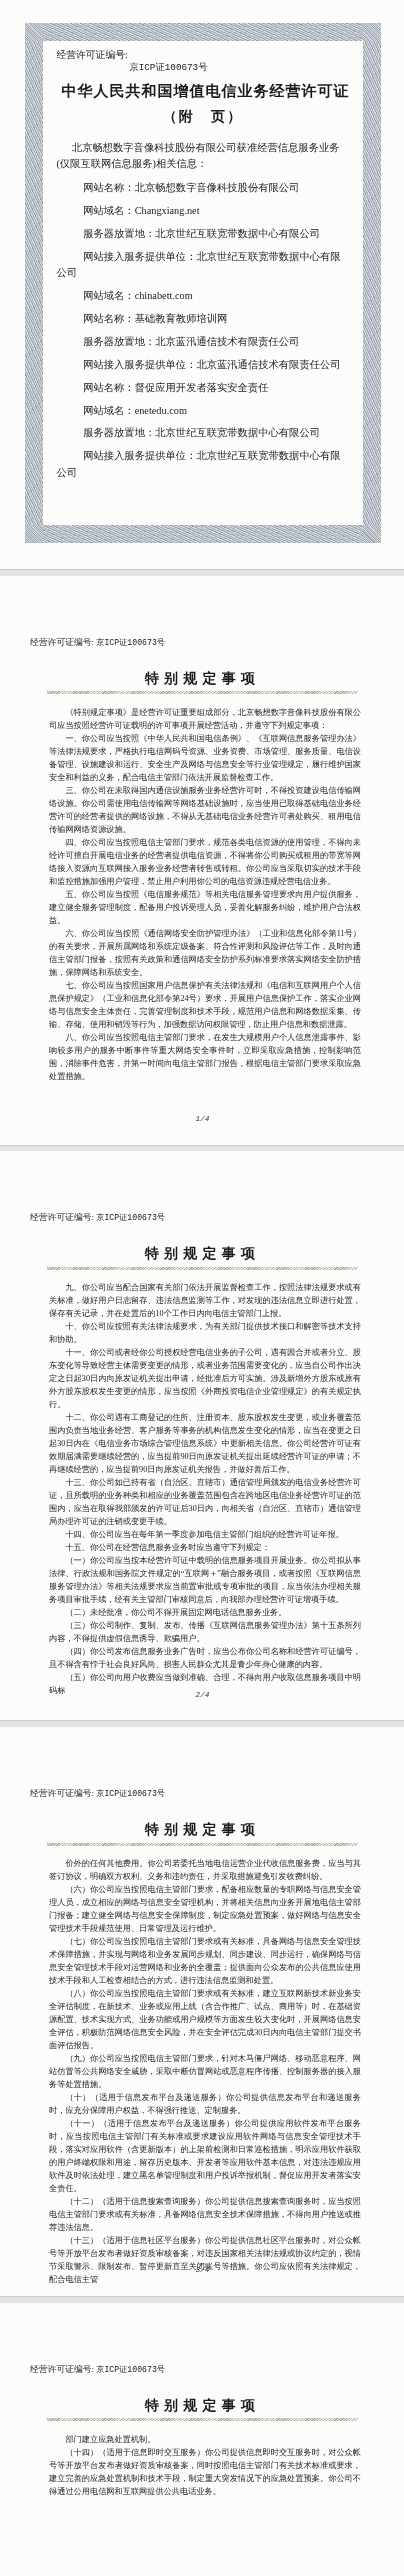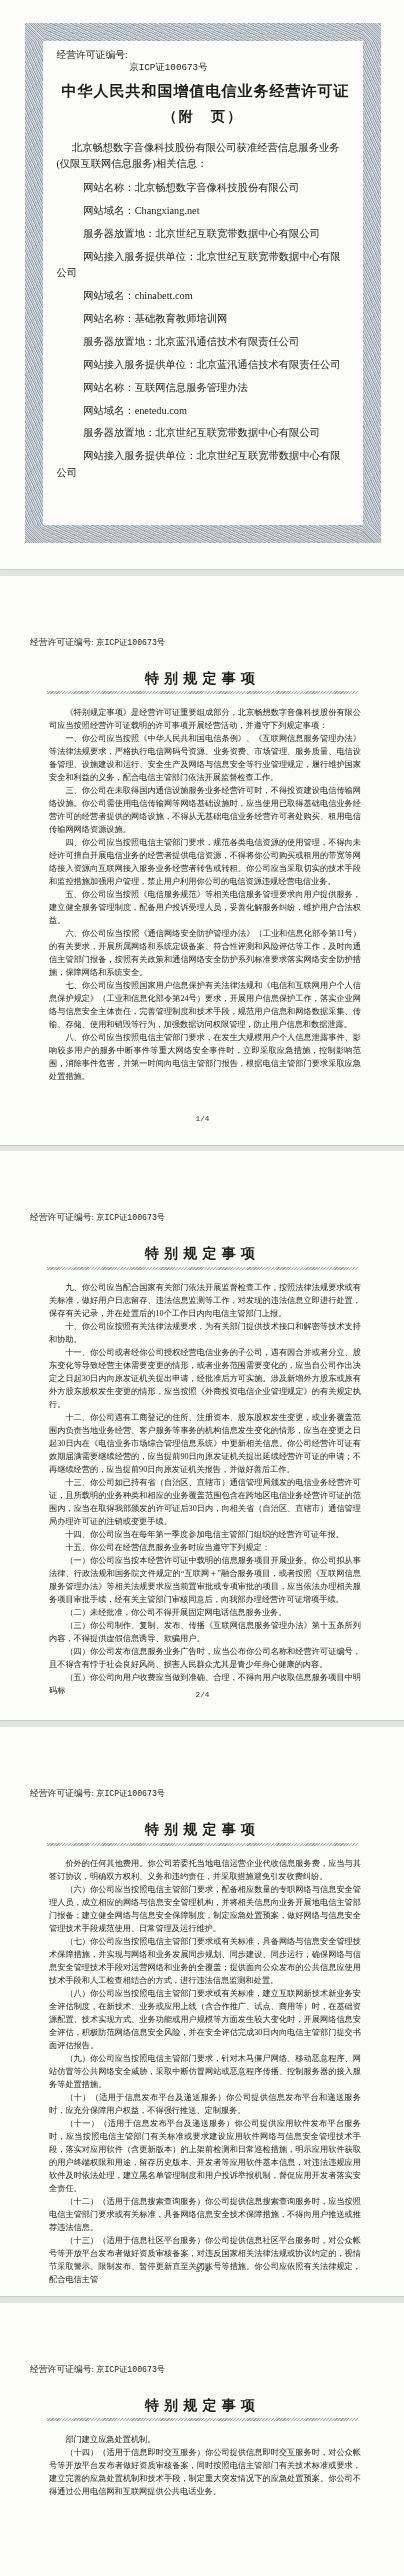--- a/index.html
+++ b/index.html
@@ -86,20 +86,21 @@
     text-align:justify;
   }
   .sp-body p{margin:0;text-indent:2em;}
   .page-num{
     position:absolute;
     left:0;right:0;bottom:21.6px;
     text-align:center;
     font-size:7.7px;
     color:#333;
     font-family:"Liberation Mono","DejaVu Sans Mono",monospace;
+    font-style:italic;
   }
 </style>
 </head>
 <body>
 
 <div class="canvas">
 
   <div class="page">
     <div class="cert-frame">
       <div class="cert-inner">
@@ -112,21 +113,21 @@
         <div class="cert-body">
           <p class="cert-intro">北京畅想数字音像科技股份有限公司获准经营信息服务业务(仅限互联网信息服务)相关信息：</p>
           <p class="cert-entry"><span>网站名称：</span><span>北京畅想数字音像科技股份有限公司</span></p>
           <p class="cert-entry"><span>网站域名：</span><span>Changxiang.net</span></p>
           <p class="cert-entry"><span>服务器放置地：</span><span>北京世纪互联宽带数据中心有限公司</span></p>
           <p class="cert-entry"><span>网站接入服务提供单位：</span><span>北京世纪互联宽带数据中心有限公司</span></p>
           <p class="cert-entry"><span>网站域名：</span><span>chinabett.com</span></p>
           <p class="cert-entry"><span>网站名称：</span><span>基础教育教师培训网</span></p>
           <p class="cert-entry"><span>服务器放置地：</span><span>北京蓝汛通信技术有限责任公司</span></p>
           <p class="cert-entry"><span>网站接入服务提供单位：</span><span>北京蓝汛通信技术有限责任公司</span></p>
-          <p class="cert-entry"><span>网站名称：</span><span>互联网信息服务管理办法</span></p>
+          <p class="cert-entry"><span>网站名称：</span><span>督促应用开发者落实安全责任</span></p>
           <p class="cert-entry"><span>网站域名：</span><span>enetedu.com</span></p>
           <p class="cert-entry"><span>服务器放置地：</span><span>北京世纪互联宽带数据中心有限公司</span></p>
           <p class="cert-entry"><span>网站接入服务提供单位：</span><span>北京世纪互联宽带数据中心有限公司</span></p>
         </div>
       </div>
     </div>
   </div>
 
   <div class="page">
     <div class="sp-lic">

